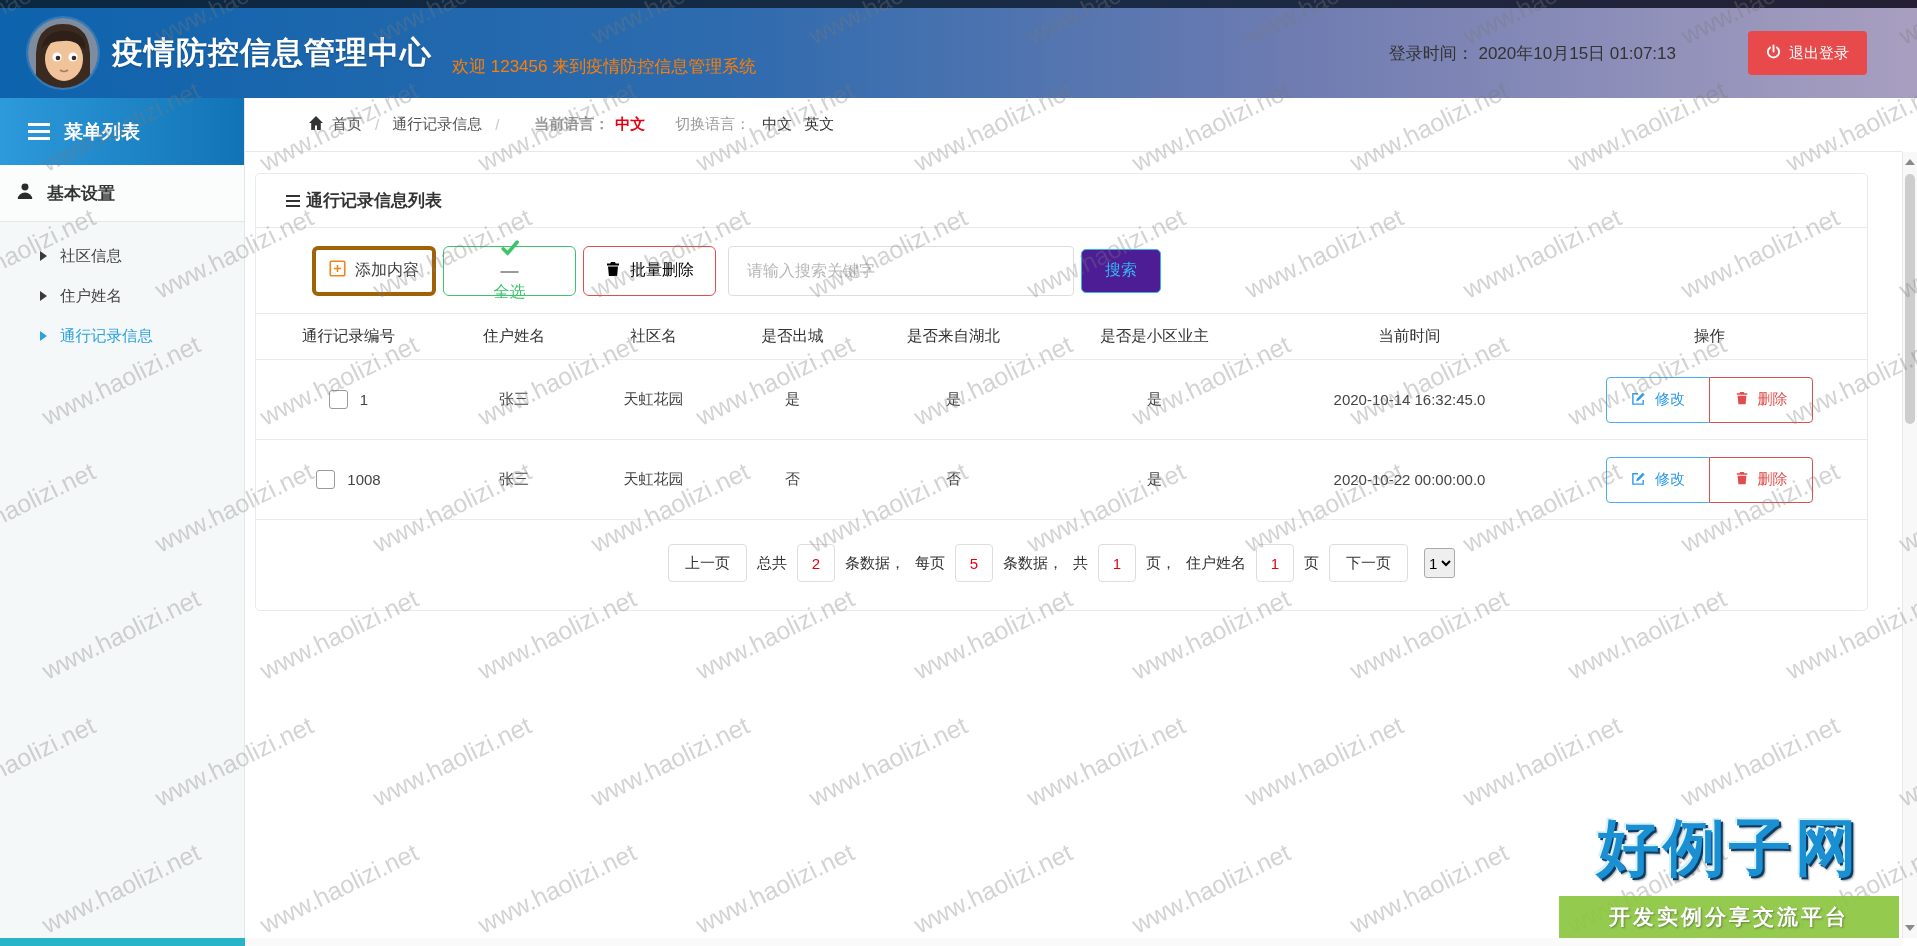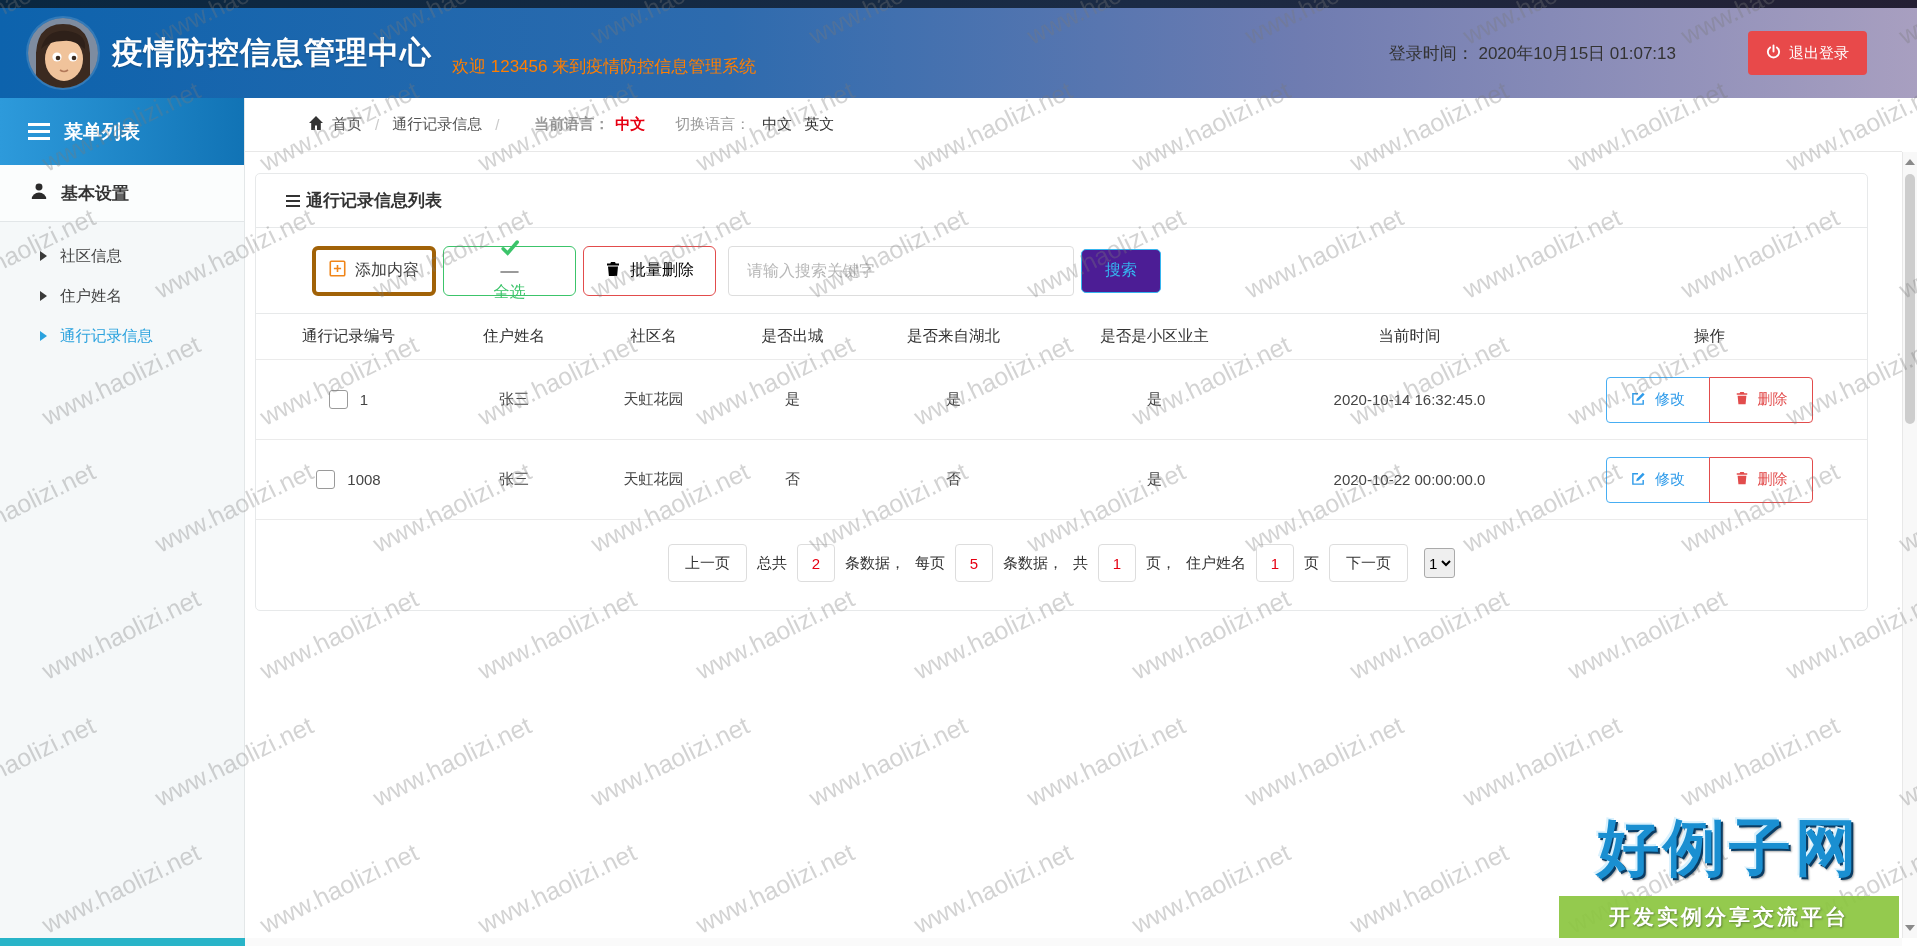--- a/index.html
+++ b/index.html
@@ -25,21 +25,21 @@
   
   .sidebar { position:absolute; top:98px; left:0; width:245px; height:840px;
     background:#f5f8f9; border-right:1px solid #e3e7e8; z-index:4; }
   .menu-header { height:67px; background:linear-gradient(90deg,#2d9adb,#1173b5); color:#fff;
     display:flex; align-items:center; padding-left:28px; gap:14px; font-size:19px; font-weight:bold; }
   .bars { display:flex; flex-direction:column; gap:4px; }
   .bars i { display:block; width:22px; height:3px; background:#fff; }
   .bars-sm i { width:14px; height:2px; background:#333; }
   .bars-sm { gap:3px; margin-right:6px; }
   .section-row { height:57px; background:#fbfdfd; border-bottom:1px solid #e2e6e8;
-    display:flex; align-items:center; padding-left:30px; gap:13px; font-size:17px; font-weight:bold; color:#333; }
+    display:flex; align-items:center; padding-left:16px; gap:13px; font-size:17px; font-weight:bold; color:#333; }
   .menu-items { padding-top:14px; }
   .menu-item { height:40px; display:flex; align-items:center; padding-left:40px; gap:13px;
     font-size:15.5px; color:#444; cursor:pointer; }
   .tri { width:0; height:0; border-left:7px solid #3a3a3a; border-top:5px solid transparent; border-bottom:5px solid transparent; }
   .menu-item.active { color:#2ba2de; }
   .menu-item.active .tri { border-left-color:#2ba2de; }
 
   
   .breadcrumb { position:absolute; left:245px; top:98px; width:1657px; height:54px; background:#fff;
     border-bottom:1px solid #e8e8e8; display:flex; align-items:center; padding-left:63px;

